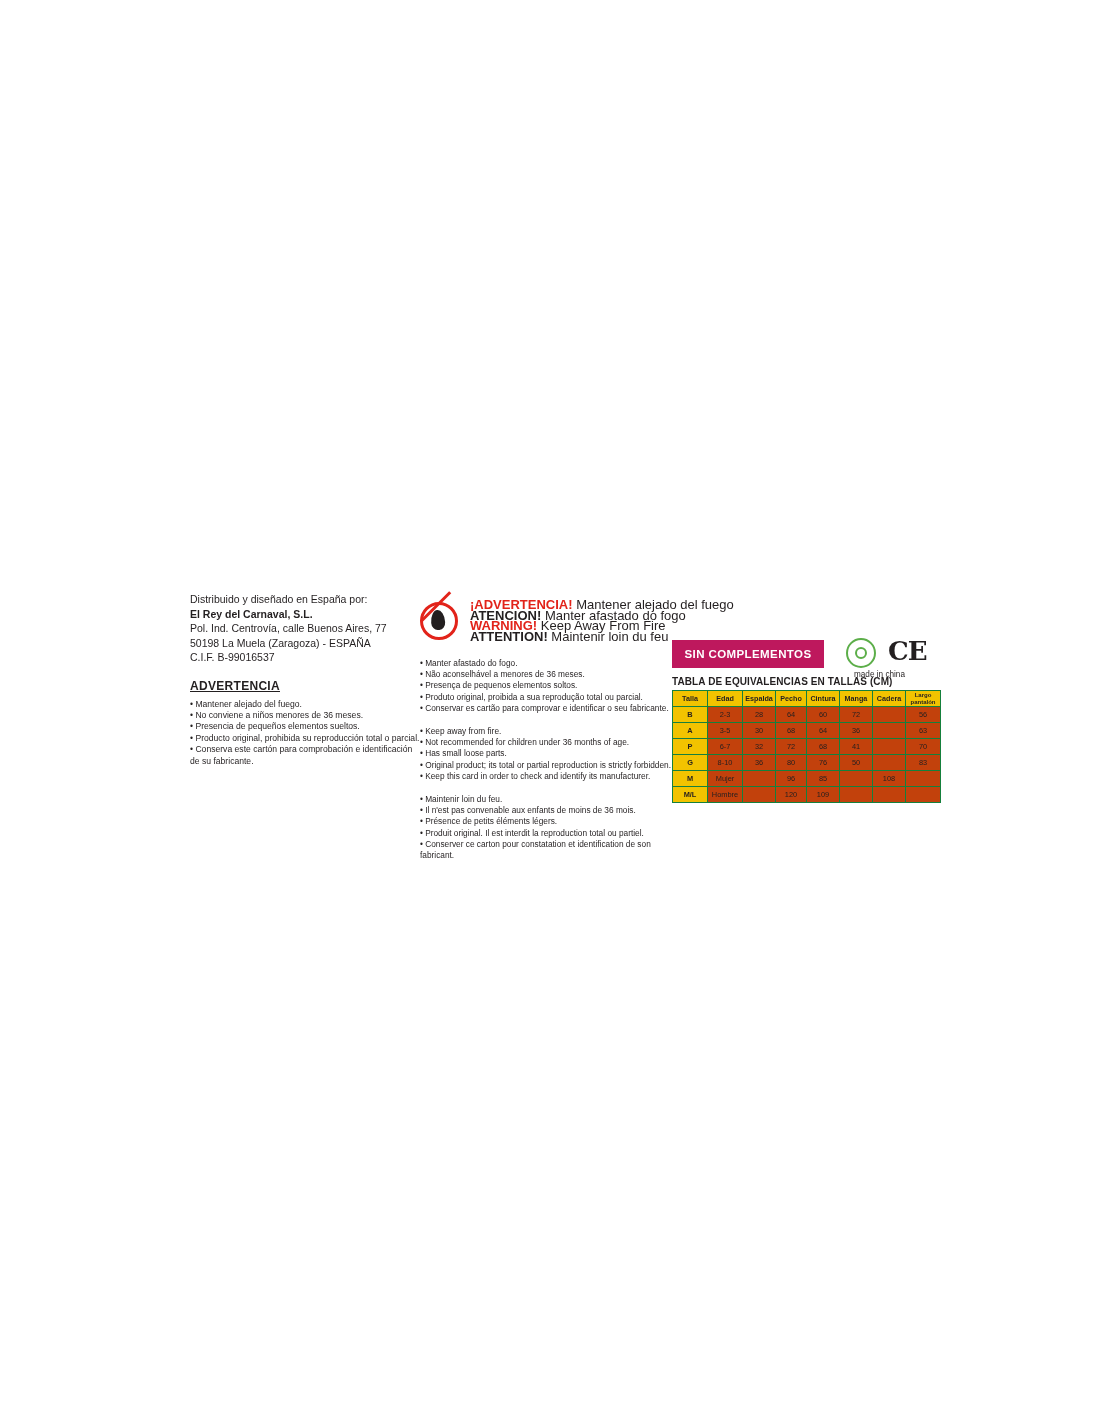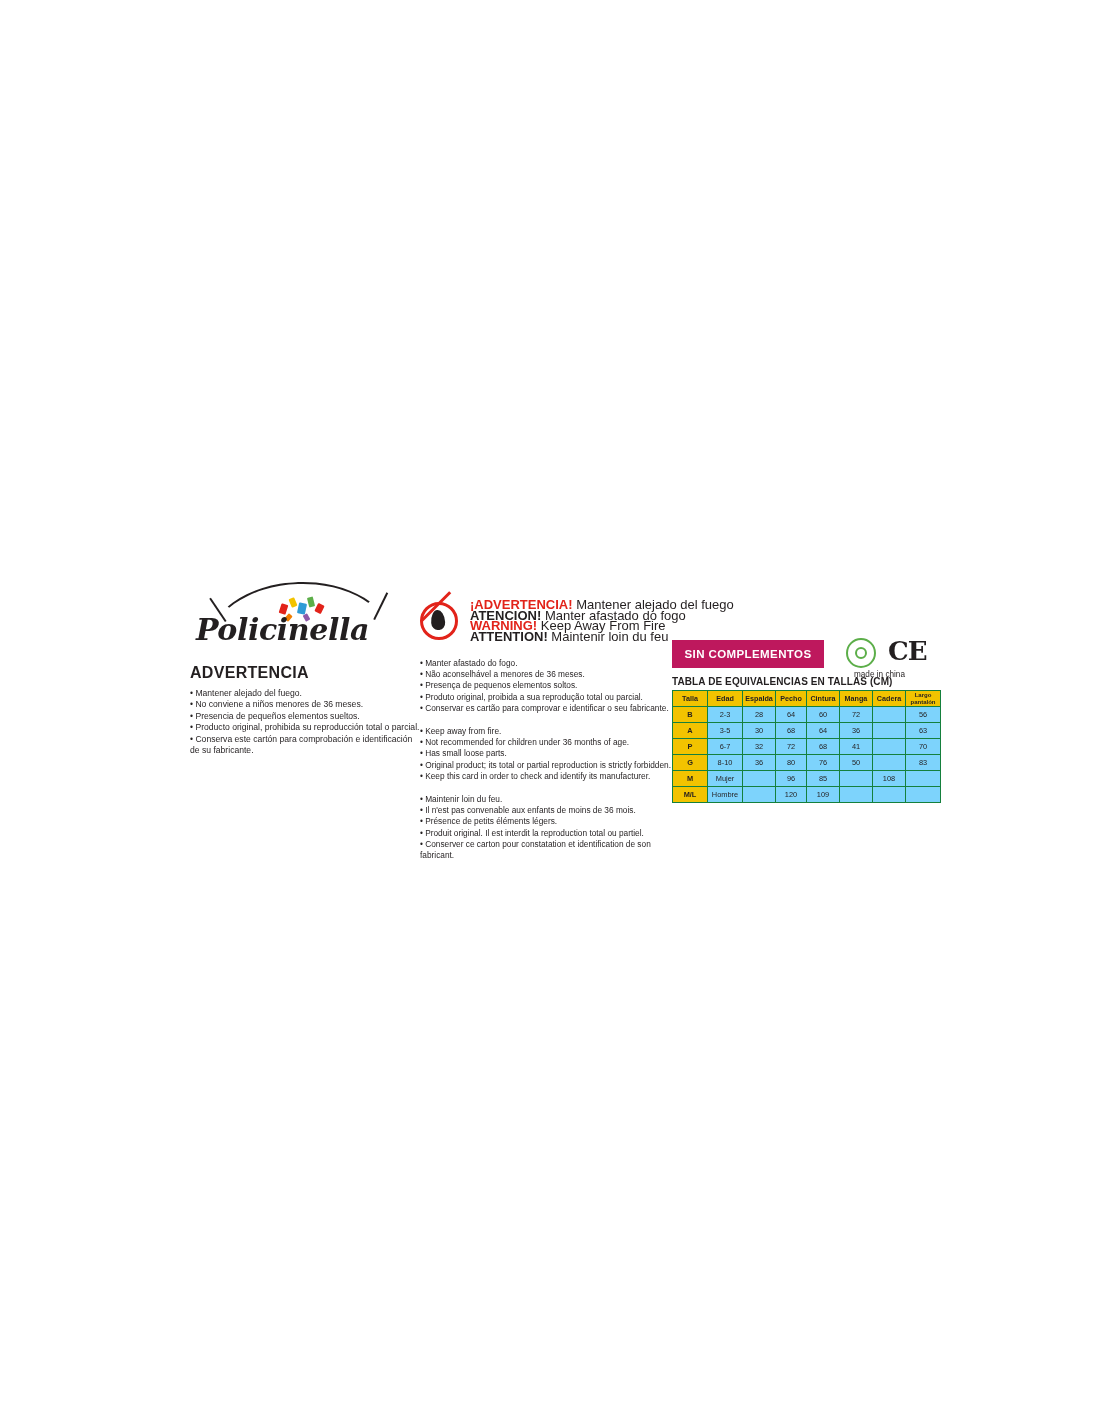--- a/index.html
+++ b/index.html
@@ -99,24 +99,25 @@
     font-size: 10.5px;
     line-height: 14.5px;
     color: #231f20;
   }
   .addr .bold {
     font-weight: 700;
   }
   .addr div { white-space: nowrap; }
 
   .adv-title {
-    margin-top: 4px;
-    font-size: 16px;
+    margin-top: 14px;
+    font-size: 12px;
     font-weight: 700;
     letter-spacing: 0.3px;
+    text-decoration: underline;
   }
   .bullets {
     margin-top: 6px;
     font-size: 8.6px;
     line-height: 11.4px;
   }
   .bullets div { white-space: nowrap; }
 
   
   .col-mid {
@@ -276,21 +277,21 @@
     background: #f2c300;
     font-weight: 700;
     font-size: 7.2px;
     line-height: 8px;
   }
   table.sizes td.sz {
     background: #f2c300;
     font-weight: 700;
   }
   table.sizes td {
-    background: #7dd3fc;
+    background: #c2410c;
   }
   table.sizes th.c0 { width: 34px; }
   table.sizes th.c1 { width: 34px; }
   table.sizes th.c2 { width: 32px; }
   table.sizes th.c3 { width: 30px; }
   table.sizes th.c4 { width: 32px; }
   table.sizes th.c5 { width: 32px; }
   table.sizes th.c6 { width: 32px; }
   table.sizes th.c7 { width: 34px; }
   table.sizes th.small {
@@ -298,34 +299,28 @@
     line-height: 6.6px;
   }
 </style>
 </head>
 <body>
 
 <div class="sheet">
 
   <div class="col-left">
 
-    <div class="logo-wrap">
-      <div class="logo-arc"></div>
-      <div class="logo-confetti">
-        <div class="cf" style="left:6px; top:10px; width:7px; height:10px; background:#e2231a; transform:rotate(18deg);"></div>
-        <div class="cf" style="left:16px; top:4px; width:6px; height:9px; background:#f2c300; transform:rotate(-22deg);"></div>
-        <div class="cf" style="left:24px; top:9px; width:8px; height:11px; background:#2e9bd6; transform:rotate(12deg);"></div>
-        <div class="cf" style="left:34px; top:3px; width:6px; height:10px; background:#5cae49; transform:rotate(-14deg);"></div>
-        <div class="cf" style="left:42px; top:10px; width:7px; height:9px; background:#e2231a; transform:rotate(26deg);"></div>
-        <div class="cf" style="left:12px; top:20px; width:5px; height:7px; background:#f07d00; transform:rotate(40deg);"></div>
-        <div class="cf" style="left:30px; top:20px; width:5px; height:7px; background:#8e5aa8; transform:rotate(-30deg);"></div>
-      </div>
-      <div class="logo-word">Policinella</div>
-    </div>
-
+
+    <div class="addr">
+      <div>Distribuido y diseñado en España por:</div>
+      <div class="bold">El Rey del Carnaval, S.L.</div>
+      <div>Pol. Ind. Centrovía, calle Buenos Aires, 77</div>
+      <div>50198 La Muela (Zaragoza) - ESPAÑA</div>
+      <div>C.I.F. B-99016537</div>
+    </div>
 
     <div class="adv-title">ADVERTENCIA</div>
 
     <div class="bullets">
       <div>• Mantener alejado del fuego.</div>
       <div>• No conviene a niños menores de 36 meses.</div>
       <div>• Presencia de pequeños elementos sueltos.</div>
       <div>• Producto original, prohibida su reproducción total o parcial.</div>
       <div>• Conserva este cartón para comprobación e identificación</div>
       <div>de su fabricante.</div>

